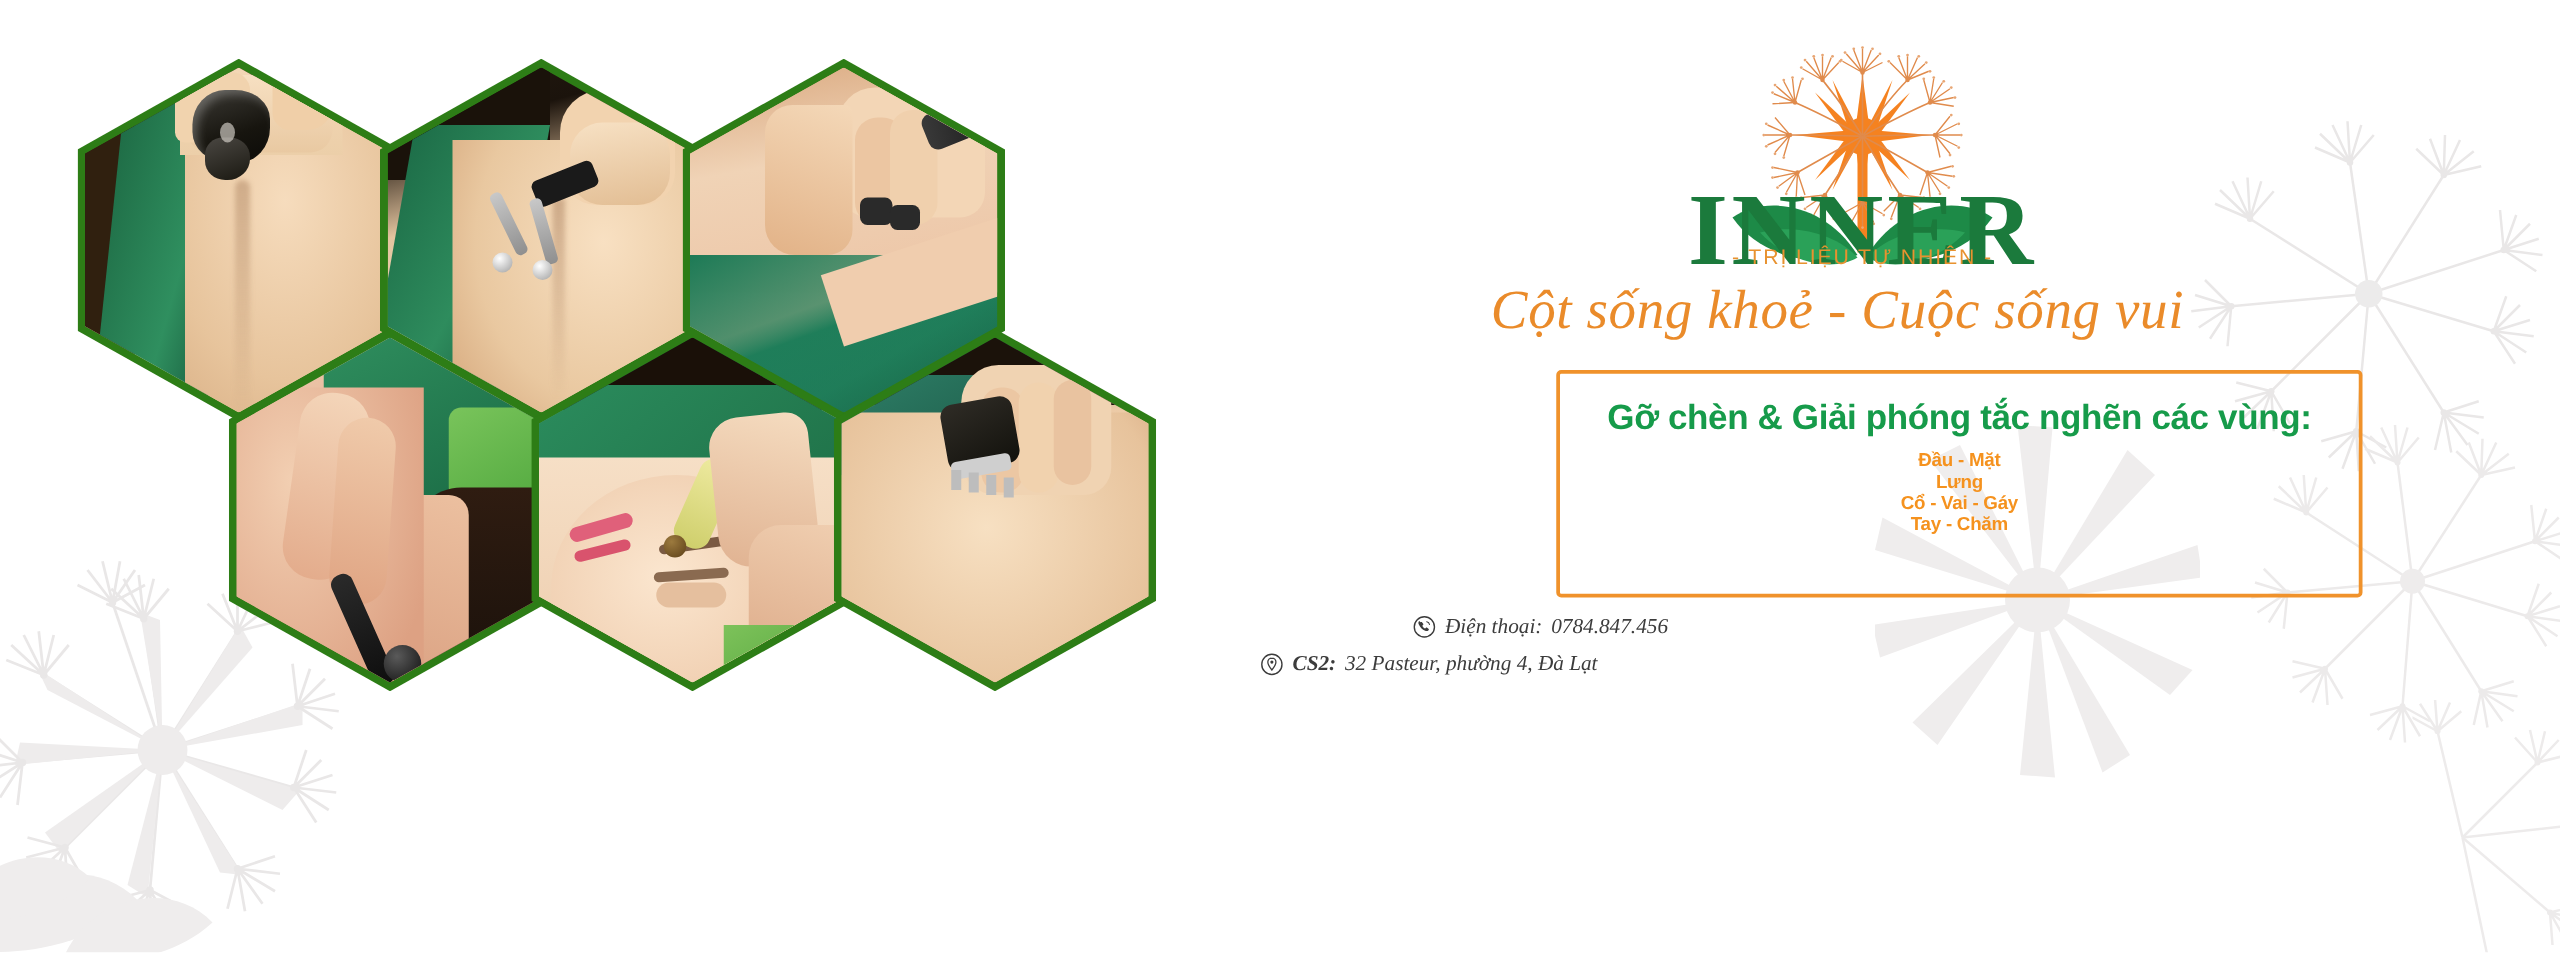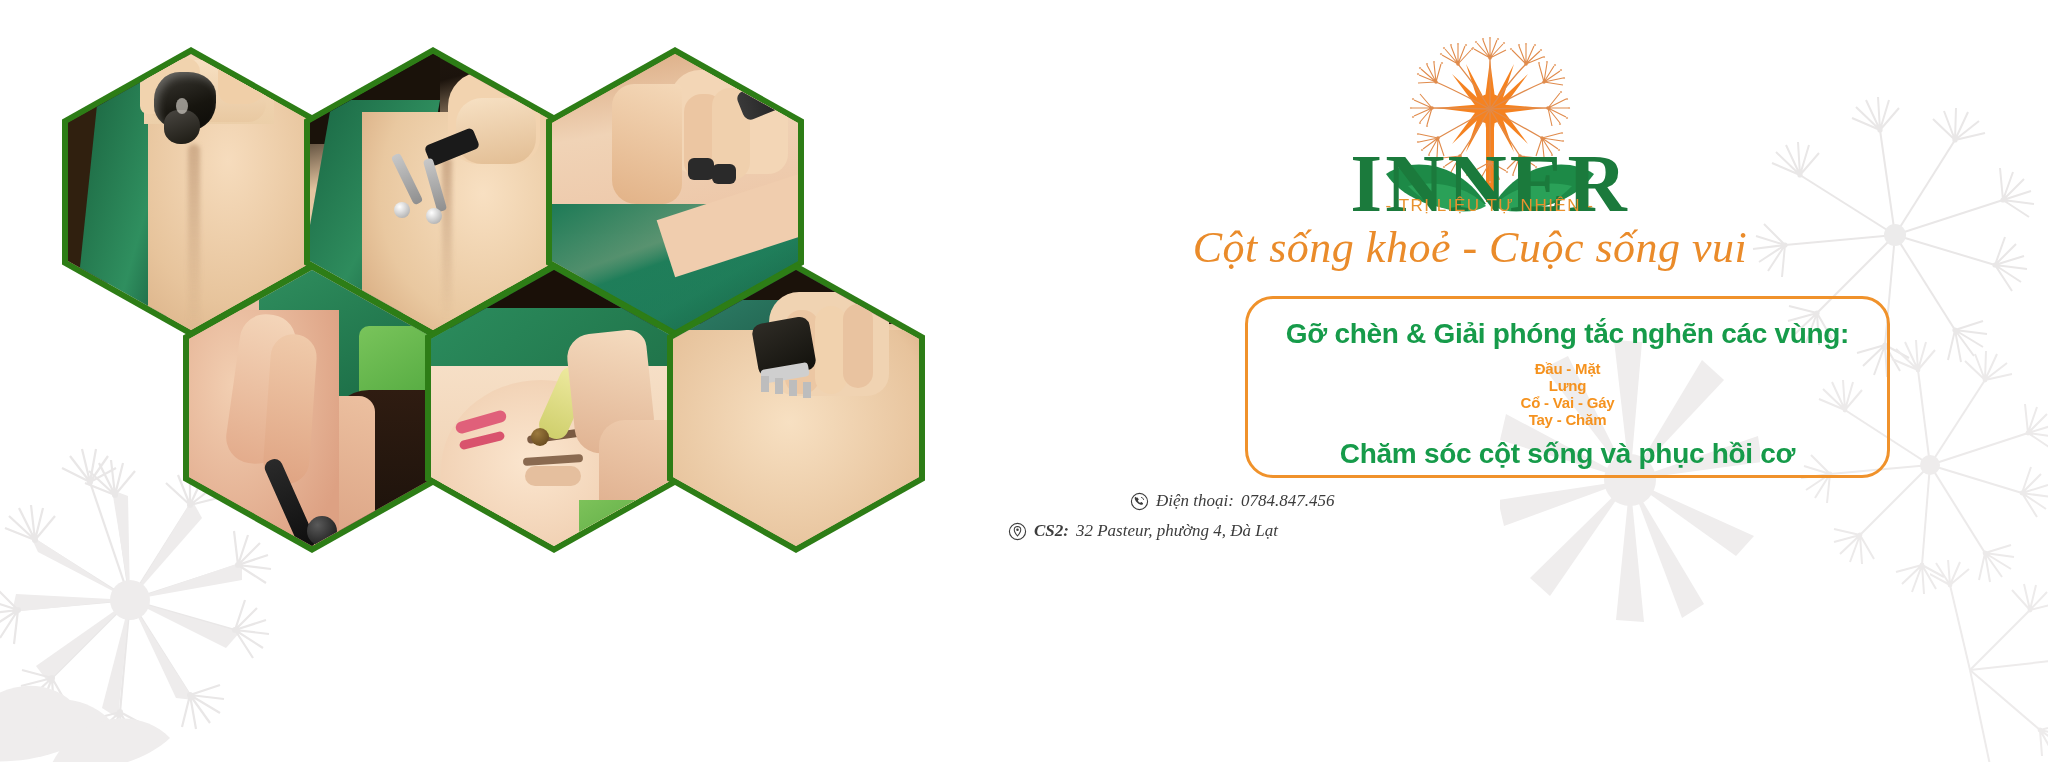--- a/index.html
+++ b/index.html
@@ -65,21 +65,21 @@
     font-family:"Liberation Serif",serif;
     font-style:italic;
     font-size:44px;
     color:#ea8b2a;
     letter-spacing:0.5px;
   }
 
   #infobox{
     position:absolute;left:285px;top:296px;width:645px;height:182px;
     border:3px solid #f0922b;
-    border-radius:28px;
+    border-radius:4px;
     box-sizing:border-box;
     background:transparent;
   }
   #infobox .line{text-align:center;width:100%;}
   .hdline{
     margin-top:19px;
     font-size:28px;font-weight:700;color:#169b4a;
     letter-spacing:-0.3px;
   }
   .zone{
@@ -652,21 +652,20 @@
     <div id="brandword">INNER</div>
     <div id="brandsub">- TRỊ LIỆU TỰ NHIÊN -</div>
     <div id="slogan">Cột sống khoẻ - Cuộc sống vui</div>
 
     <div id="infobox">
       <div class="line hdline">Gỡ chèn &amp; Giải phóng tắc nghẽn các vùng:</div>
       <div class="line zone first">Đầu - Mặt</div>
       <div class="line zone">Lưng</div>
       <div class="line zone">Cổ - Vai - Gáy</div>
       <div class="line zone">Tay - Chăm</div>
-      <div class="line ftline">Chăm sóc cột sống và phục hồi cơ</div>
     </div>
 
     <div id="contacts">
 
       <div class="crow c0">
         <svg class="cicon" viewBox="0 0 24 24">
           <circle cx="12" cy="12" r="10.2" fill="none" stroke="#3c3c3c" stroke-width="1.4"></circle>
           <path d="M8.2 7.4c.5-.5 1.2-.4 1.6.1l1 1.3c.3.4.3.9-.1 1.2l-.6.5c-.2.2-.2.4-.1.6.5 1.1 1.4 2 2.5 2.5.2.1.5.1.6-.1l.5-.6c.3-.4.8-.4 1.2-.1l1.3 1c.5.4.6 1.1.1 1.6-1 1-2.2 1-3.4.5-1.5-.6-2.8-1.5-3.9-2.6s-2-2.4-2.6-3.9c-.5-1.2-.5-2.4.5-3.4z" fill="#3c3c3c"></path>
           <path d="M14.4 6.8c1.4.3 2.5 1.4 2.8 2.8" fill="none" stroke="#3c3c3c" stroke-width="1.1" stroke-linecap="round"></path>
         </svg>

